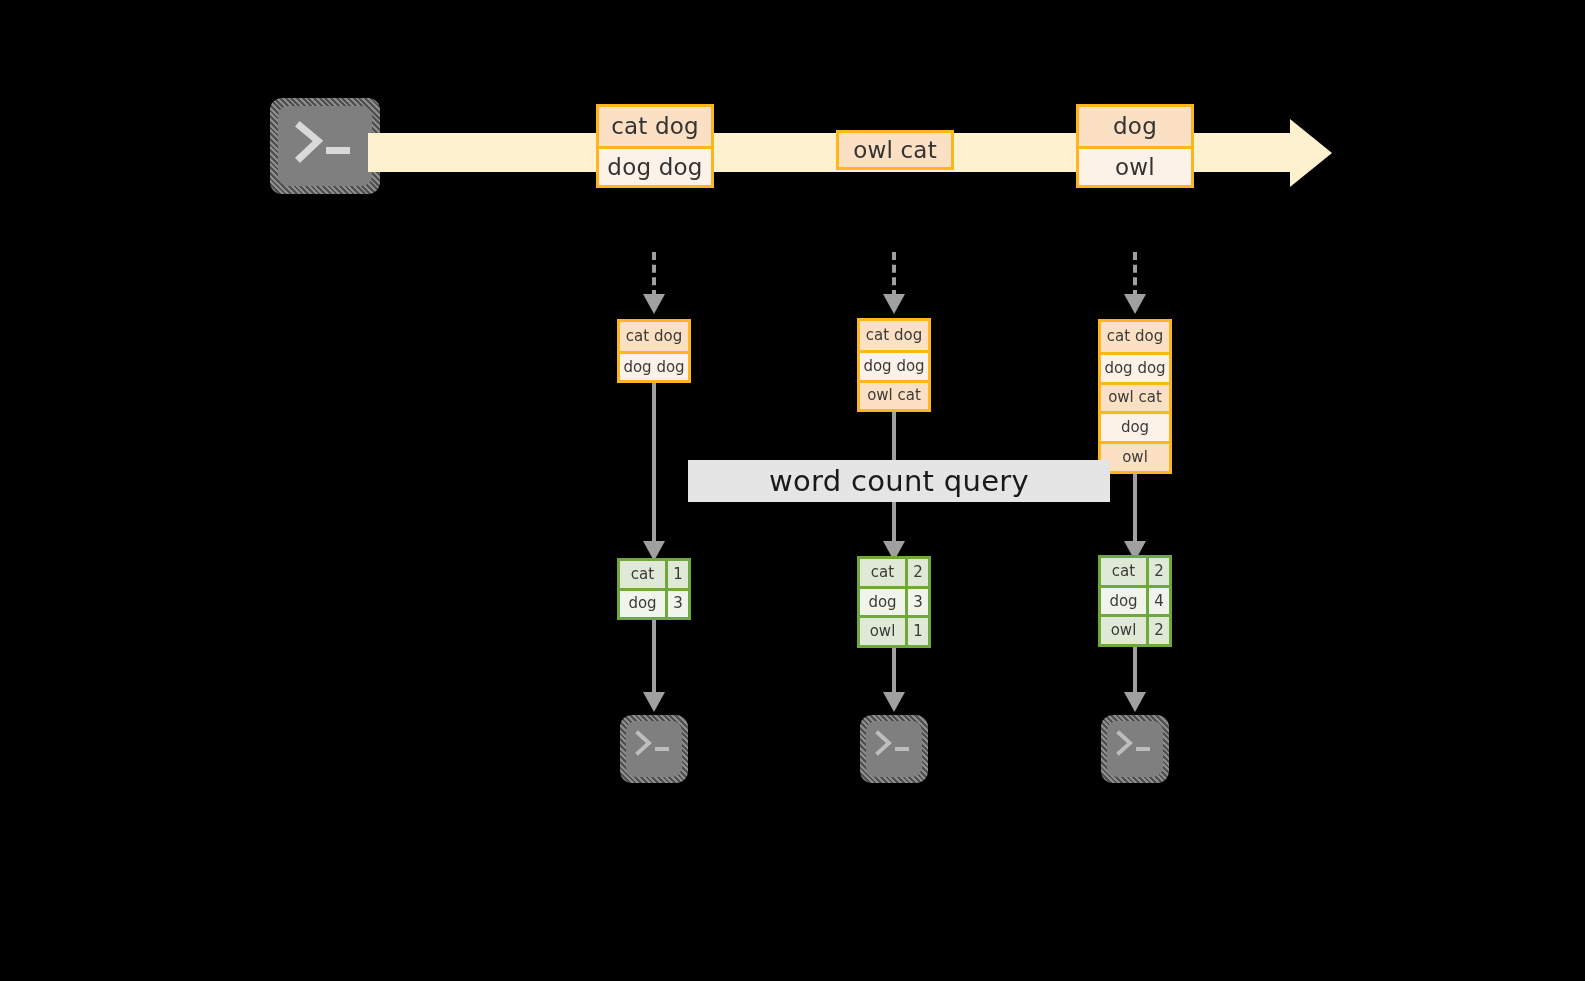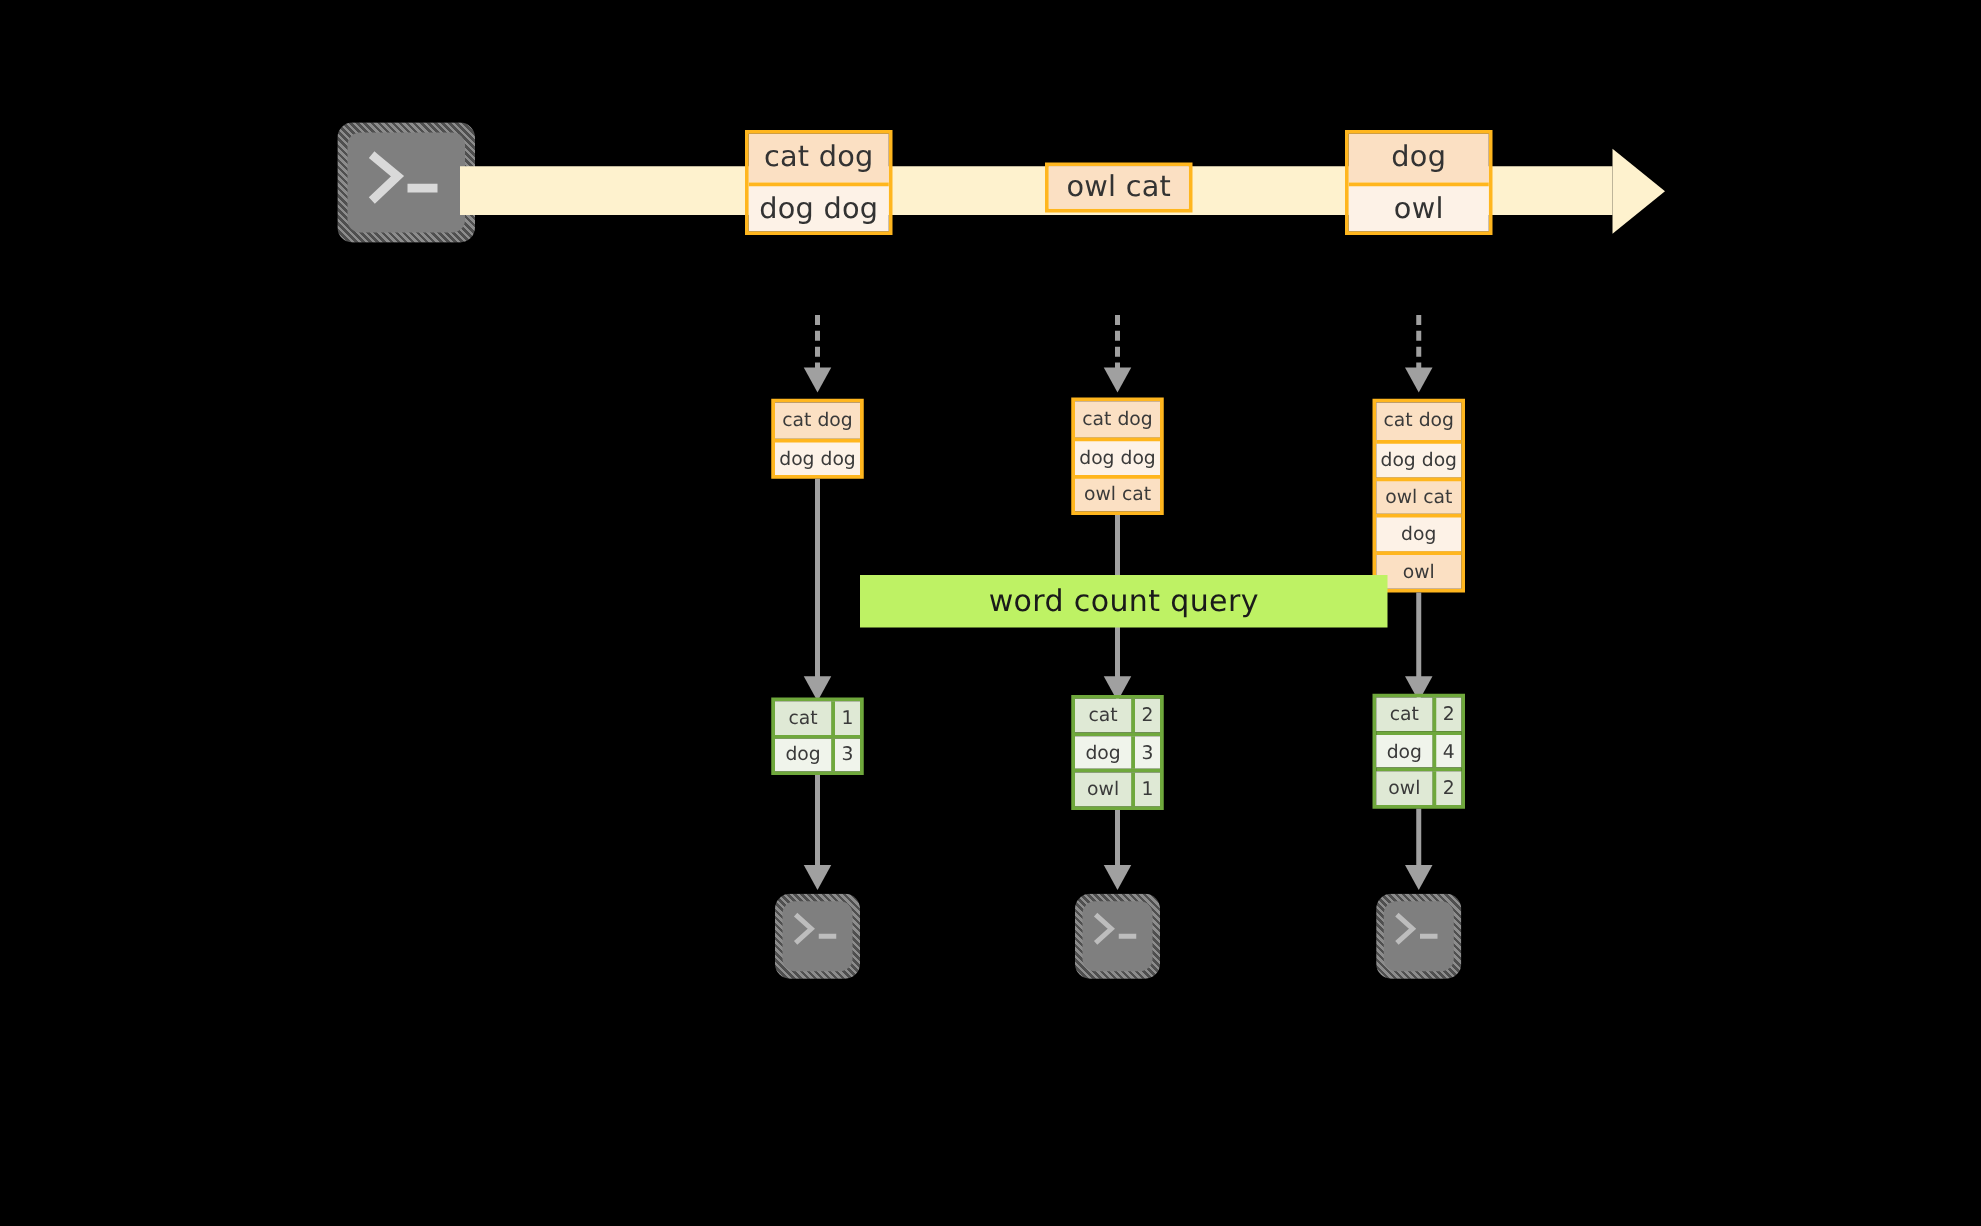--- a/index.html
+++ b/index.html
@@ -127,26 +127,26 @@
     position: absolute;
     width: 0; height: 0;
     border-left: 11px solid transparent;
     border-right: 11px solid transparent;
     border-top: 20px solid #a0a0a0;
   }
 
   
   .query-label {
     position: absolute;
-    background: #bef264;
+    background: #e5e5e5;
     display: flex;
     align-items: center;
     justify-content: center;
     color: #1a1a1a;
-    font-size: 24px;
+    font-size: 29px;
     line-height: 1;
     letter-spacing: .3px;
   }
 </style>
 </head>
 <body>
 
 <div id="stage">
 
   <div class="terminal" style="left:270px; top:98px; width:110px; height:96px;">

